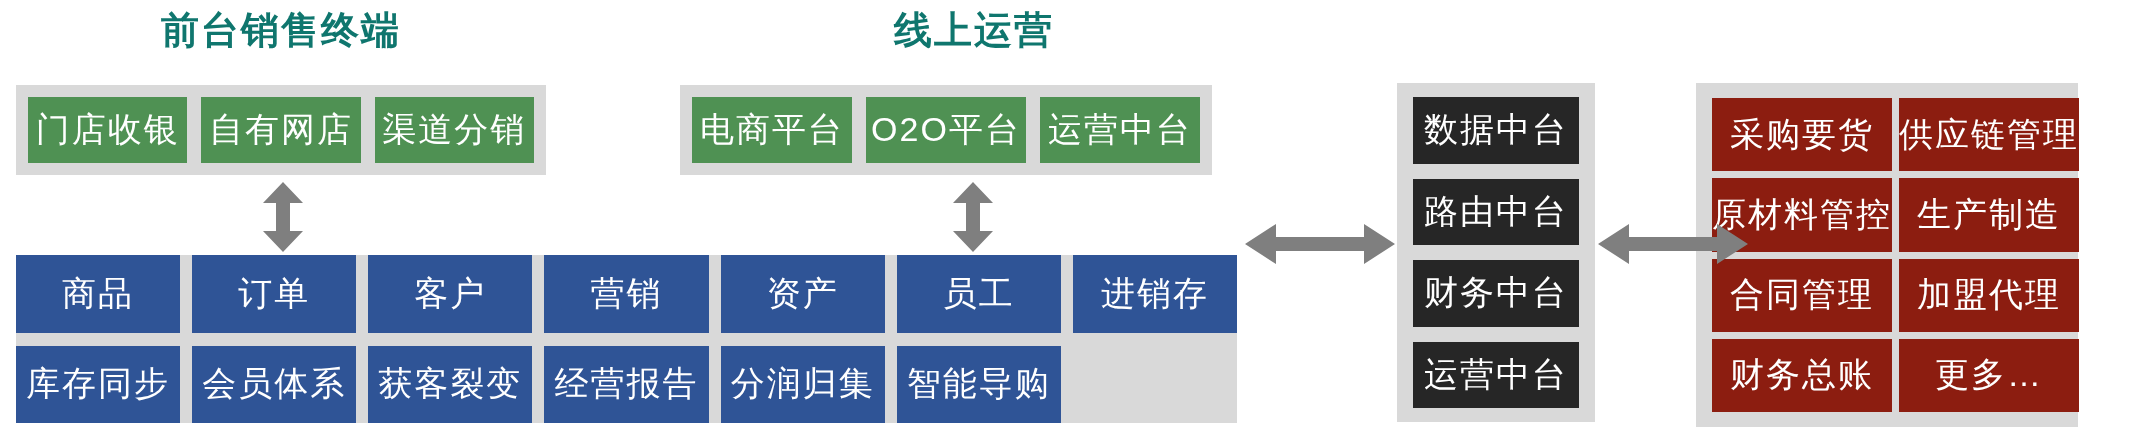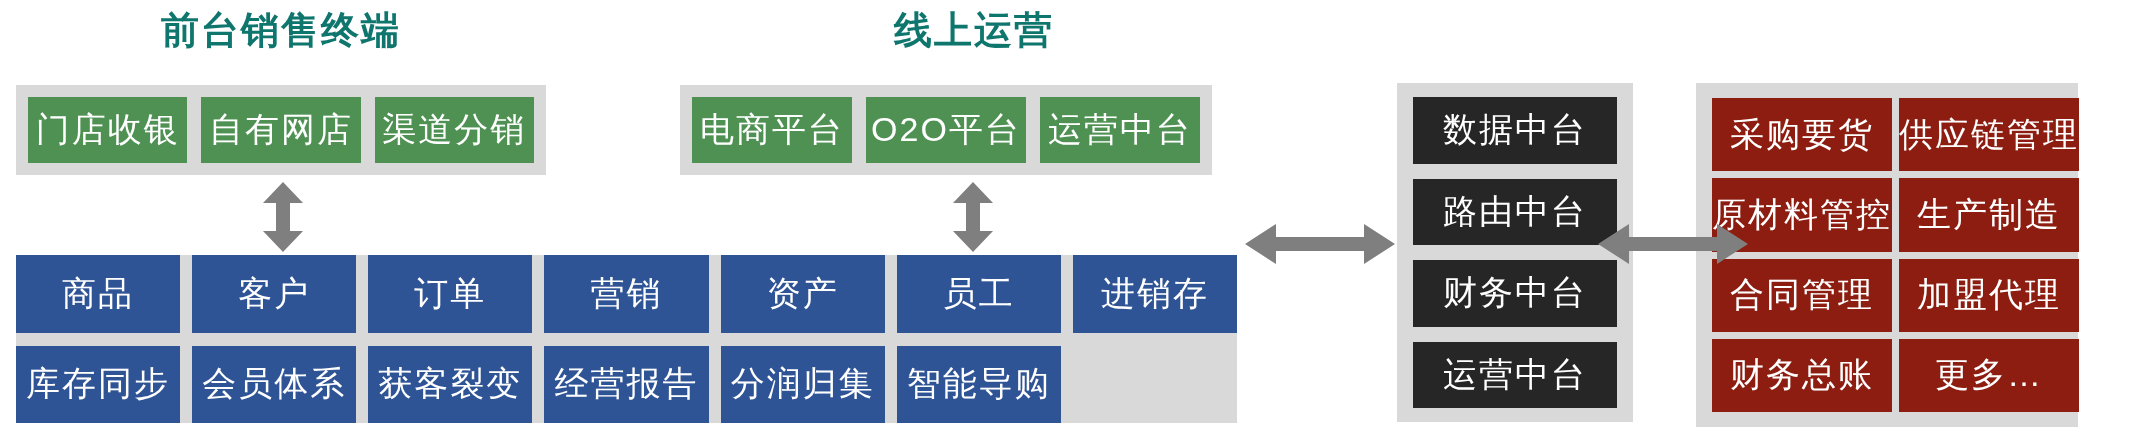--- a/index.html
+++ b/index.html
@@ -40,21 +40,21 @@
 
   .panel-c{
     left:16px;top:255px;width:1221px;height:168px;
     display:grid;
     grid-template-columns:repeat(7,1fr);
     grid-template-rows:1fr 1fr;
     gap:13px 12px;
   }
 
   .panel-d{
-    left:1397px;top:83px;width:236px;height:339px;
+    left:1397px;top:83px;width:198px;height:339px;
     display:flex;flex-direction:column;gap:15px;padding:14px 16px;
   }
   .panel-d .box{flex:1;}
 
   .panel-e{
     left:1696px;top:83px;width:382px;height:344px;
     display:grid;
     grid-template-columns:1fr 1fr;
     gap:7px;padding:15px 16px;
   }
@@ -87,22 +87,22 @@
   </div>
 
   <div class="panel panel-b panel-row">
     <div class="box green">电商平台</div>
     <div class="box green">O2O平台</div>
     <div class="box green">运营中台</div>
   </div>
 
   <div class="panel panel-c">
     <div class="box blue">商品</div>
+    <div class="box blue">订单</div>
     <div class="box blue">客户</div>
-    <div class="box blue">订单</div>
     <div class="box blue">营销</div>
     <div class="box blue">资产</div>
     <div class="box blue">员工</div>
     <div class="box blue">进销存</div>
     <div class="box blue">库存同步</div>
     <div class="box blue">会员体系</div>
     <div class="box blue">获客裂变</div>
     <div class="box blue">经营报告</div>
     <div class="box blue">分润归集</div>
     <div class="box blue">智能导购</div>

